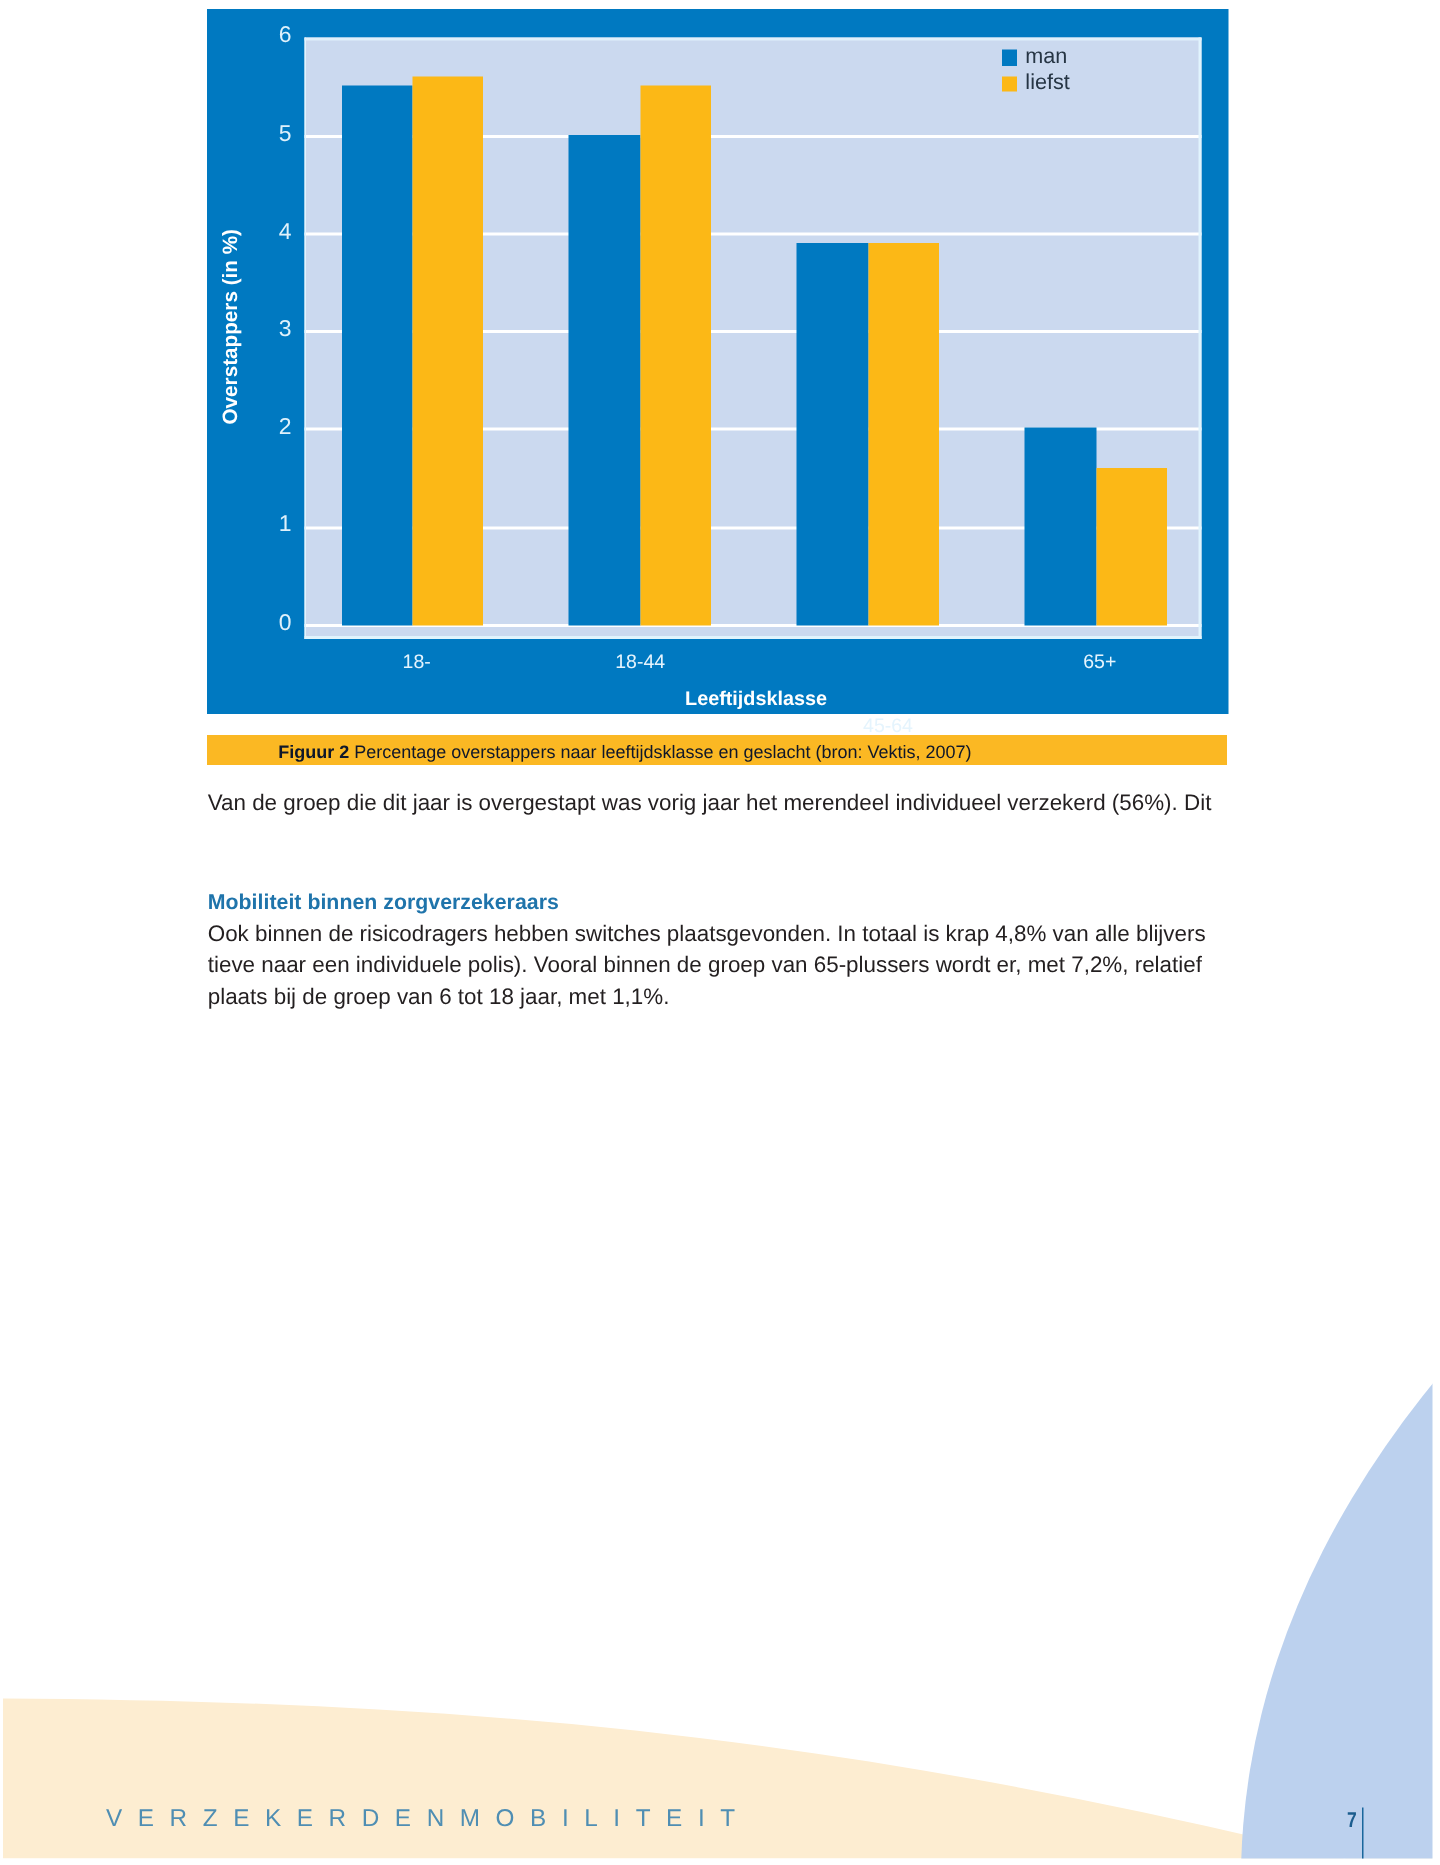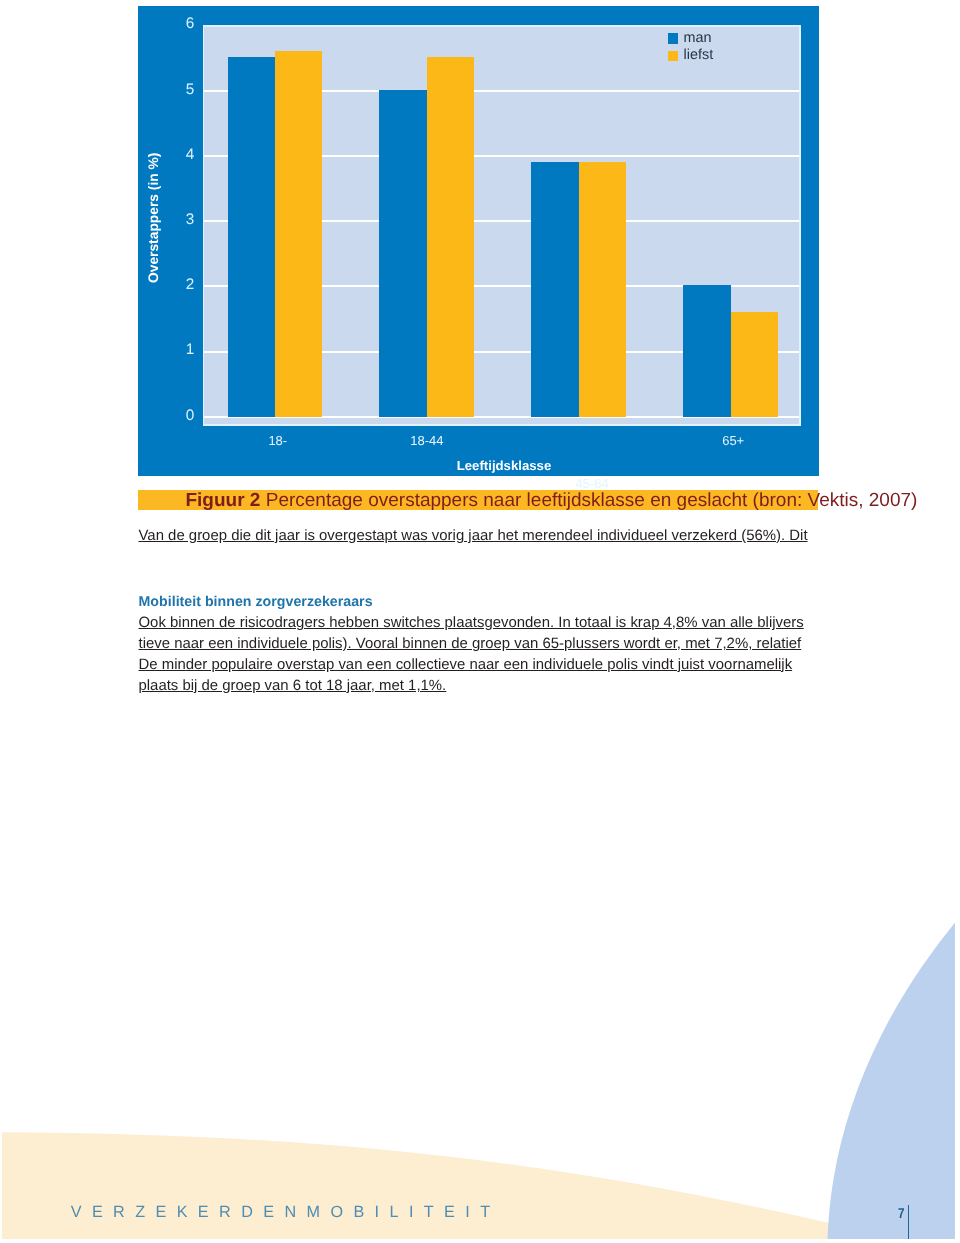--- a/index.html
+++ b/index.html
@@ -23,28 +23,28 @@
           transform:rotate(-90deg);transform-origin:0 0;white-space:nowrap;line-height:13.5px;}
   .xlabel{position:absolute;left:67px;top:452px;width:598px;text-align:center;color:#ffffff;
           font-size:13.2px;font-weight:bold;white-space:nowrap;}
   .legend{position:absolute;left:465px;top:5.1px;}
   .legend-row{display:flex;align-items:flex-start;height:17.2px;}
   .legend-swatch{width:10.8px;height:10.8px;margin-right:5.1px;margin-top:3.1px;}
   .legend-text{font-size:14.4px;color:#263544;line-height:16px;}
 
   
   .caption{position:absolute;left:137.6px;top:489.6px;width:680.7px;height:20.4px;background:#fbb823;}
-  .caption-inner{position:absolute;left:47.9px;top:1.3px;font-size:19px;color:#7f1d1d;
+  .caption-inner{position:absolute;left:47.9px;top:1.3px;font-size:12px;color:#0f172a;
                  white-space:nowrap;line-height:20.4px;}
   .caption-inner b{font-weight:bold;}
 
   
   .body-text{position:absolute;left:138.5px;width:700px;font-size:14.93px;color:#231f20;
              line-height:20.86px;margin:0;white-space:nowrap;}
-  .tline{white-space:nowrap;text-decoration:underline;}
+  .tline{white-space:nowrap;}
   #p1{top:526px;}
   #h1{top:592.0px;}
   #p2{top:613.2px;}
   .sub-head{color:#1f74ab;font-weight:bold;font-size:14.2px;letter-spacing:0.02px;}
 
   
   .footer-svg{position:absolute;left:0;top:0;width:960px;height:1243px;}
   .footer-word{position:absolute;left:70.7px;top:1203.2px;font-size:16.2px;font-weight:normal;
                color:#4f8eb3;letter-spacing:10.4px;}
   .page-num{position:absolute;left:897.6px;top:1206.2px;font-size:14.2px;font-weight:bold;color:#1b5d8e;
@@ -114,21 +114,20 @@
     <span class="caption-inner"><b>Figuur 2</b> <span>Percentage overstappers naar leeftijdsklasse en geslacht (bron: Vektis, 2007)</span></span>
   </div>
 
   <div class="body-text" id="p1">
     <div class="tline">Van de groep die dit jaar is overgestapt was vorig jaar het merendeel individueel verzekerd (56%). Dit</div>
   </div>
   <div class="body-text sub-head" id="h1" style="color: rgb(31, 116, 171);">Mobiliteit binnen zorgverzekeraars</div>
   <div class="body-text" id="p2">
     <div class="tline">Ook binnen de risicodragers hebben switches plaatsgevonden. In totaal is krap 4,8% van alle blijvers</div>
     <div class="tline">tieve naar een individuele polis). Vooral binnen de groep van 65-plussers wordt er, met 7,2%, relatief</div>
-    <div class="tline">De minder populaire overstap van een collectieve naar een individuele polis vindt juist voornamelijk</div>
     <div class="tline">plaats bij de groep van 6 tot 18 jaar, met 1,1%.</div>
   </div>
 
   <svg class="footer-svg" viewBox="0 0 960 1243">
     <clipPath id="pageclip">
         <rect x="2" y="0" width="953" height="1239"></rect>
       </clipPath>
     <g clip-path="url(#pageclip)">
       <path d="M2,1132.3 C320,1134.2 588,1158.2 955,1253.9 L955,1239 L2,1239 Z" fill="#fdedd1"></path>
       <ellipse cx="2092" cy="1253.6" rx="1264.7" ry="755.9" fill="#bcd1ee"></ellipse>

